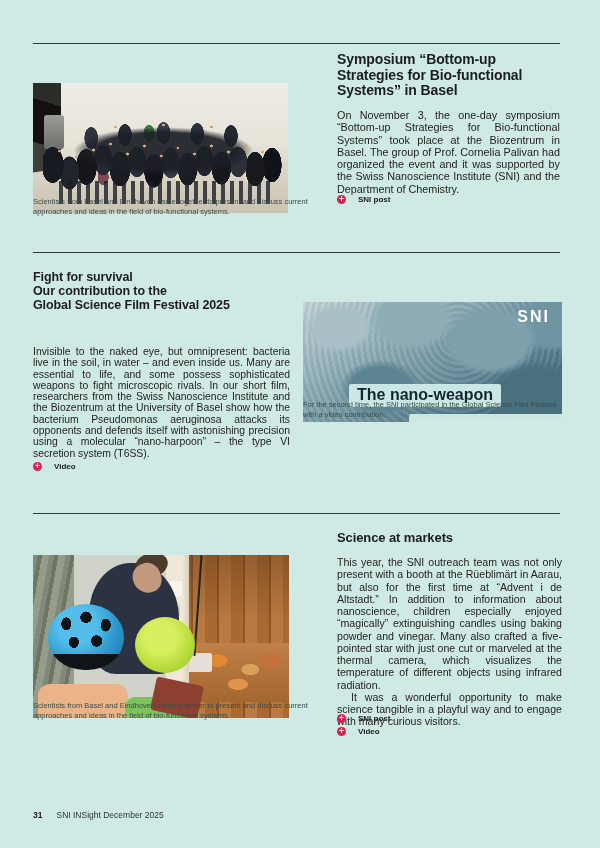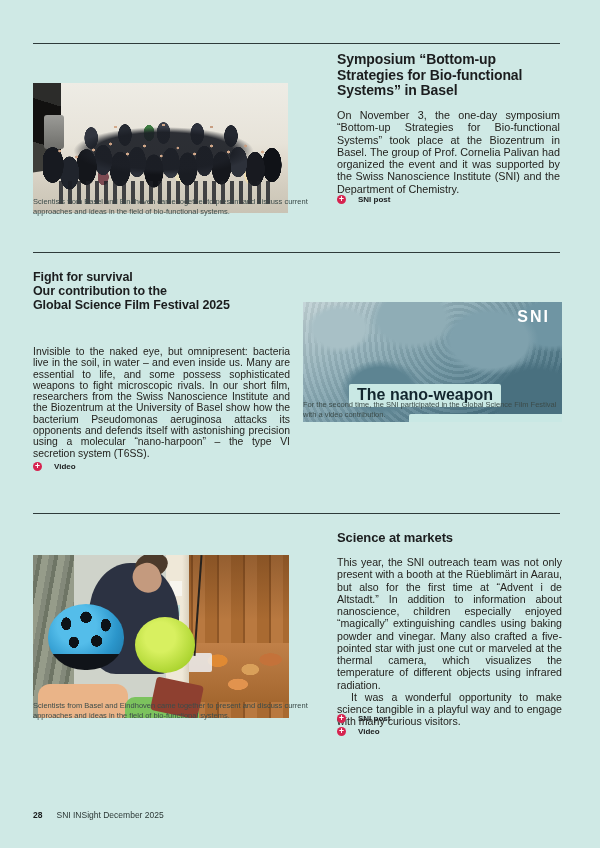--- a/index.html
+++ b/index.html
@@ -248,16 +248,16 @@
   <div class="link link-b1">
     <span class="plus-icon"></span>
     <span class="link-label">SNI post</span>
   </div>
   <div class="link link-b2">
     <span class="plus-icon"></span>
     <span class="link-label">Video</span>
   </div>
 
   <div class="page-footer">
-    <span class="page-num">28</span><span class="pub">SNI INSight December 2025</span>
+    <span class="page-num">31</span><span class="pub">SNI INSight December 2025</span>
   </div>
 
 </div>
 
 </body></html>

